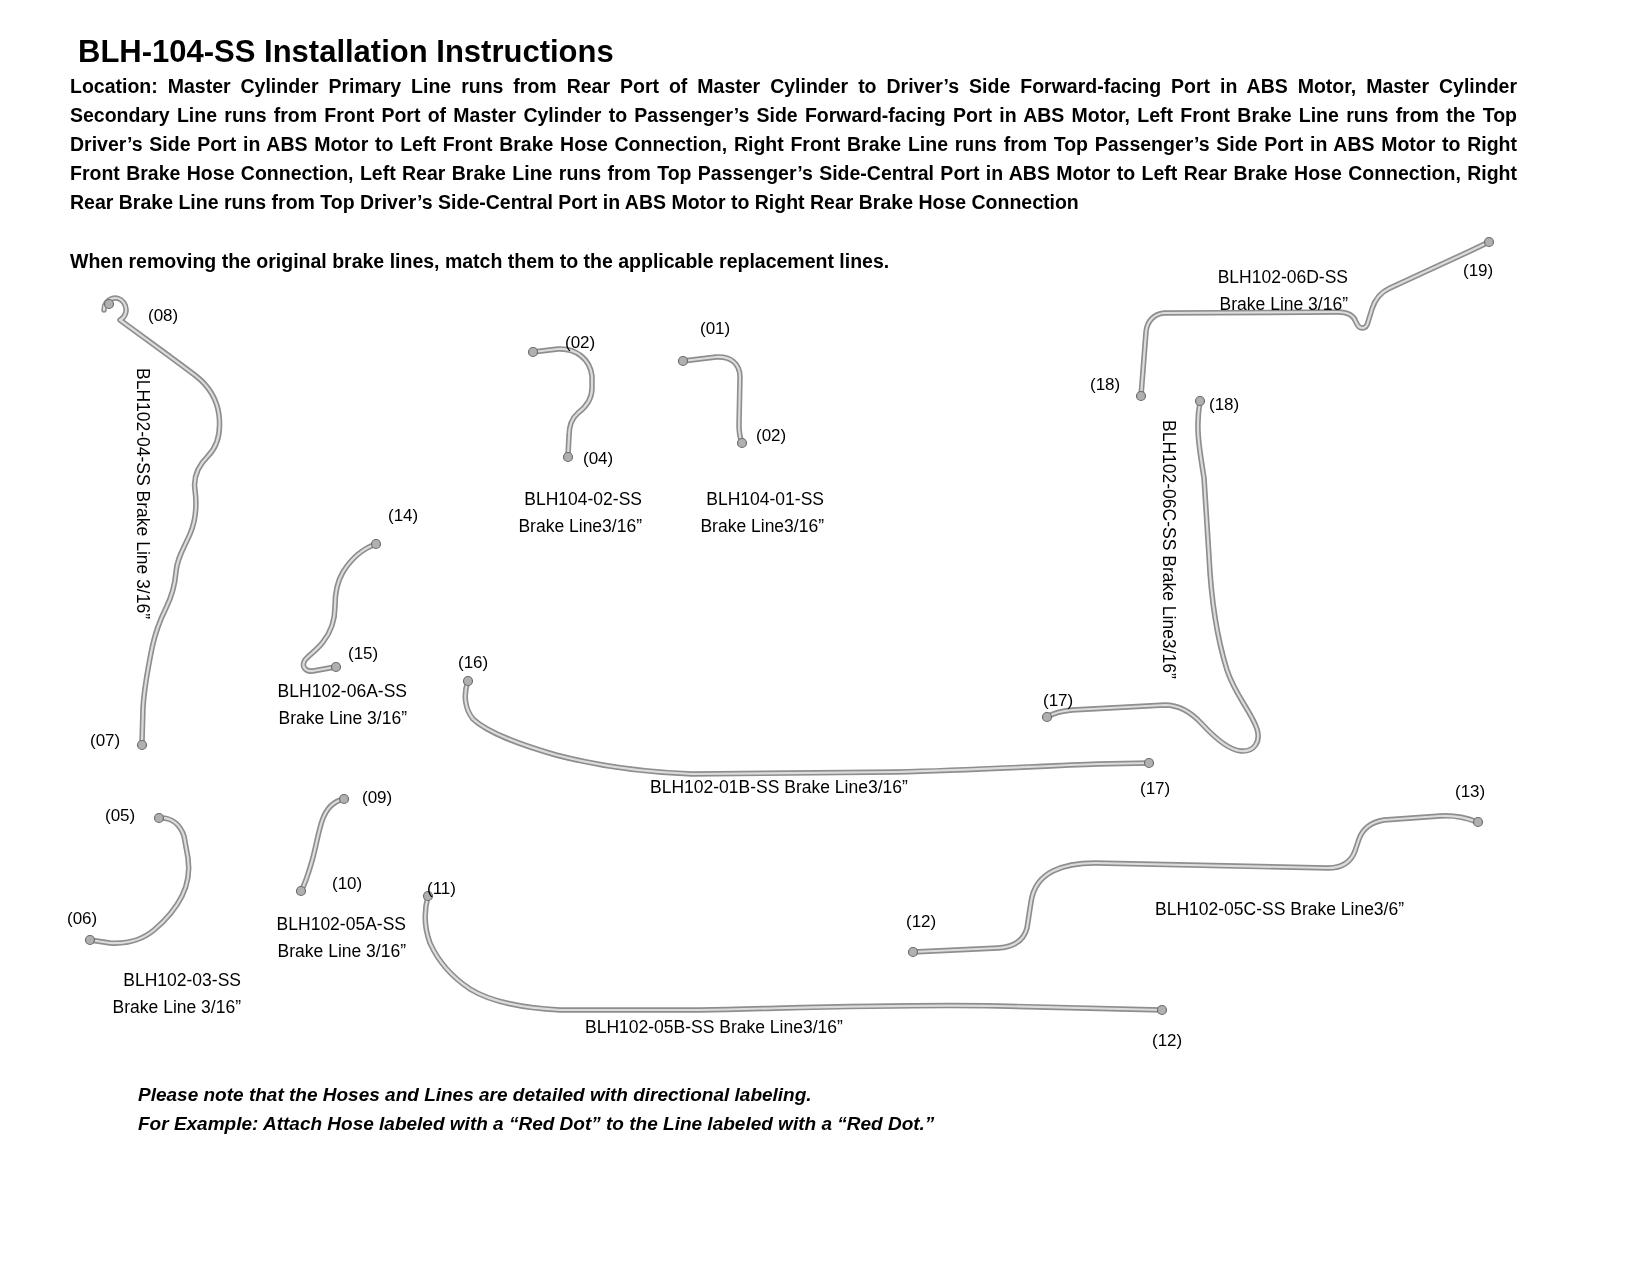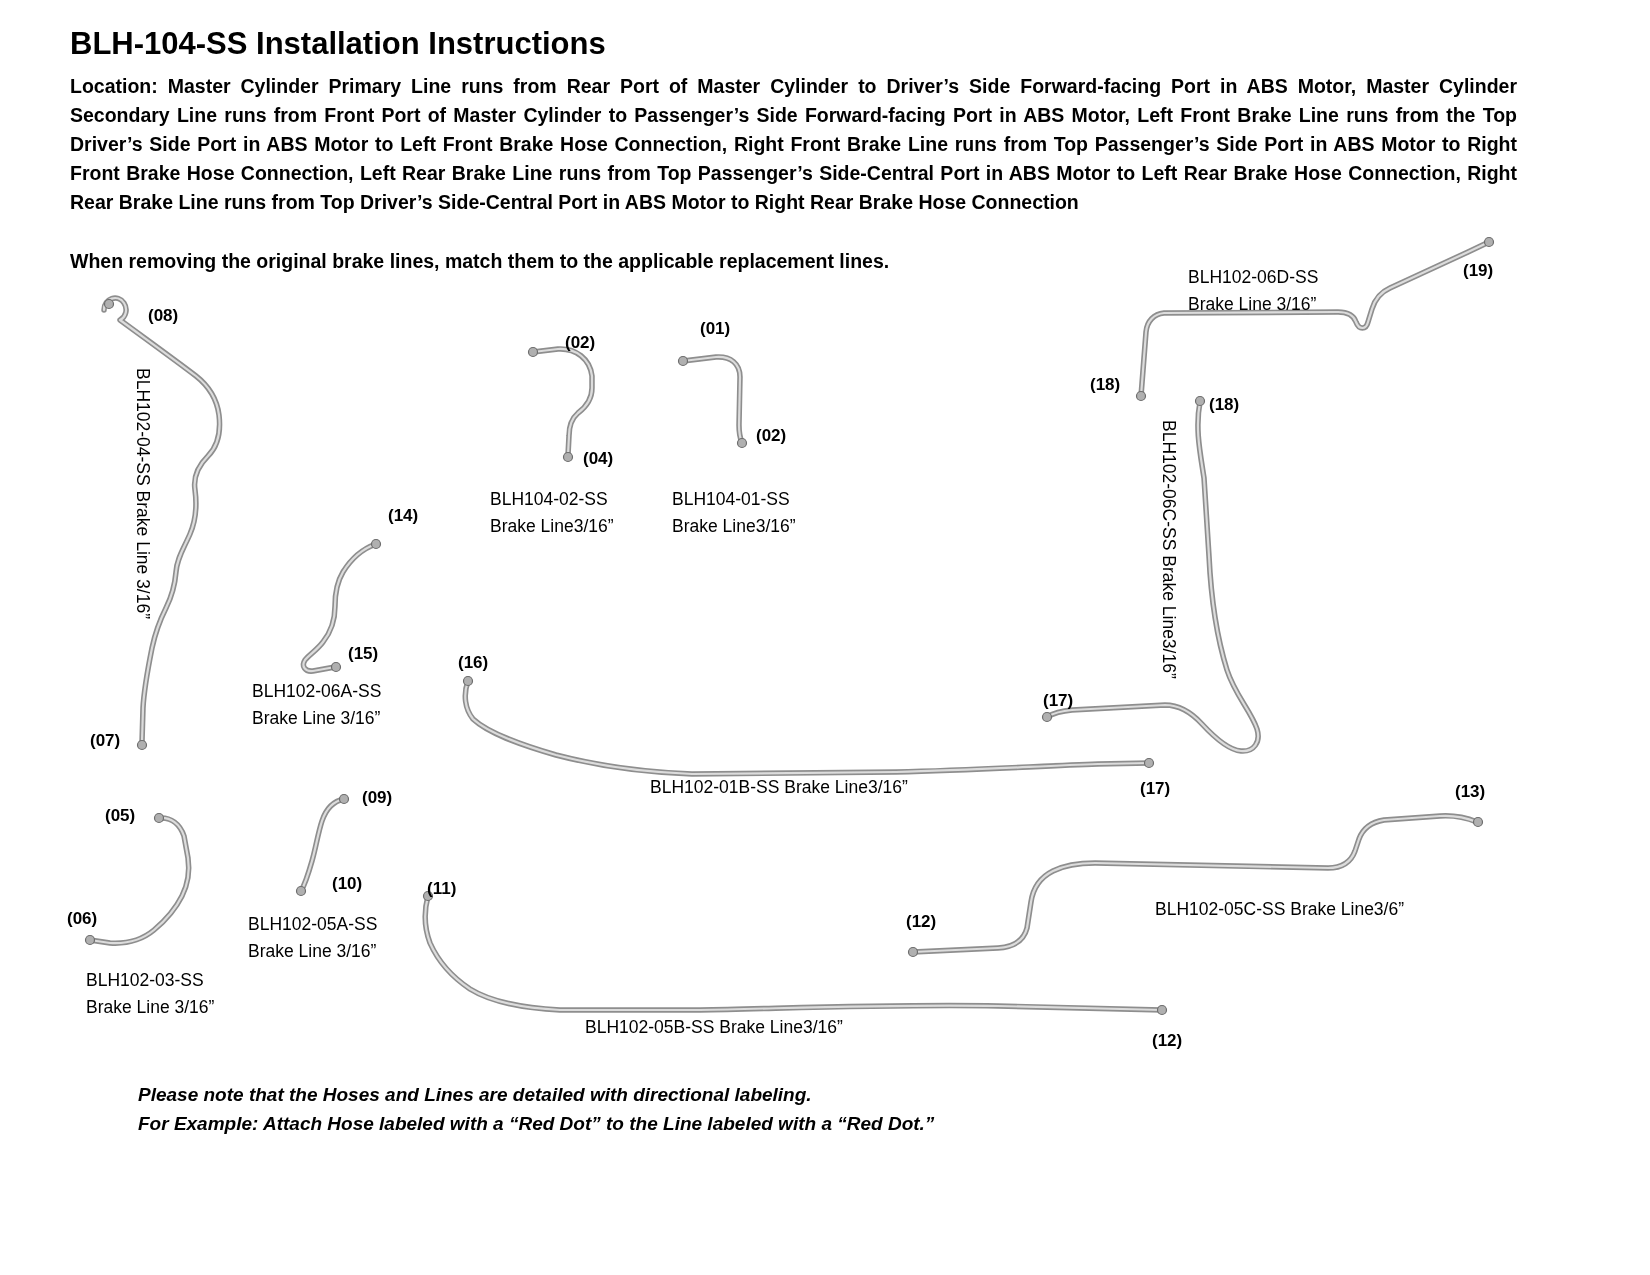--- a/index.html
+++ b/index.html
@@ -2,25 +2,25 @@
 <html><head>
 <meta charset="utf-8">
 <style>
   * { box-sizing: border-box; }
   html, body { margin: 0; padding: 0; background: #ffffff; }
   .page {
     position: relative; width: 1650px; height: 1275px;
     background: #ffffff; color: #000;
     font-family: "Liberation Sans", sans-serif; overflow: hidden;
   }
-  .title { position: absolute; left: 70px; top: 26px; margin: 0; font-size: 31px; font-weight: 700; }
+  .title { position: absolute; left: 70px; top: 26px; margin: 8px; font-size: 31px; font-weight: 700; }
   .location { position: absolute; left: 70px; top: 72px; width: 1447px; margin: 0; font-size: 19.5px; font-weight: 700; line-height: 29px; text-align: justify; }
   .instruction { position: absolute; left: 70px; top: 250px; margin: 0; font-size: 19.5px; font-weight: 700; }
-  .callout { position: absolute; font-size: 17px; font-weight: 700; white-space: nowrap; }
-  .part-label { position: absolute; font-size: 17.5px; line-height: 27px; text-align: left; }
+  .callout { position: absolute; font-size: 17px; font-weight: 400; white-space: nowrap; }
+  .part-label { position: absolute; font-size: 17.5px; line-height: 27px; text-align: right; }
   .part-label .pl-line { white-space: nowrap; }
   .part-label.single { white-space: nowrap; }
   .part-label.vertical { writing-mode: vertical-rl; white-space: nowrap; line-height: 22px; }
   .footer-note { position: absolute; left: 138px; top: 1080px; font-size: 19px; font-weight: 700; line-height: 29px; font-style: italic; }
   .diagram-svg { position: absolute; left: 0; top: 0; }
   .tube-outer { fill: none; stroke: #8e8e8e; stroke-width: 5.5; stroke-linecap: round; stroke-linejoin: round; }
   .tube-inner { fill: none; stroke: #dcdcdc; stroke-width: 2.2; stroke-linecap: round; stroke-linejoin: round; }
   .fitting { fill: #b0b0b0; stroke: #6d6d6d; stroke-width: 1.2; }
 </style>
 </head>

